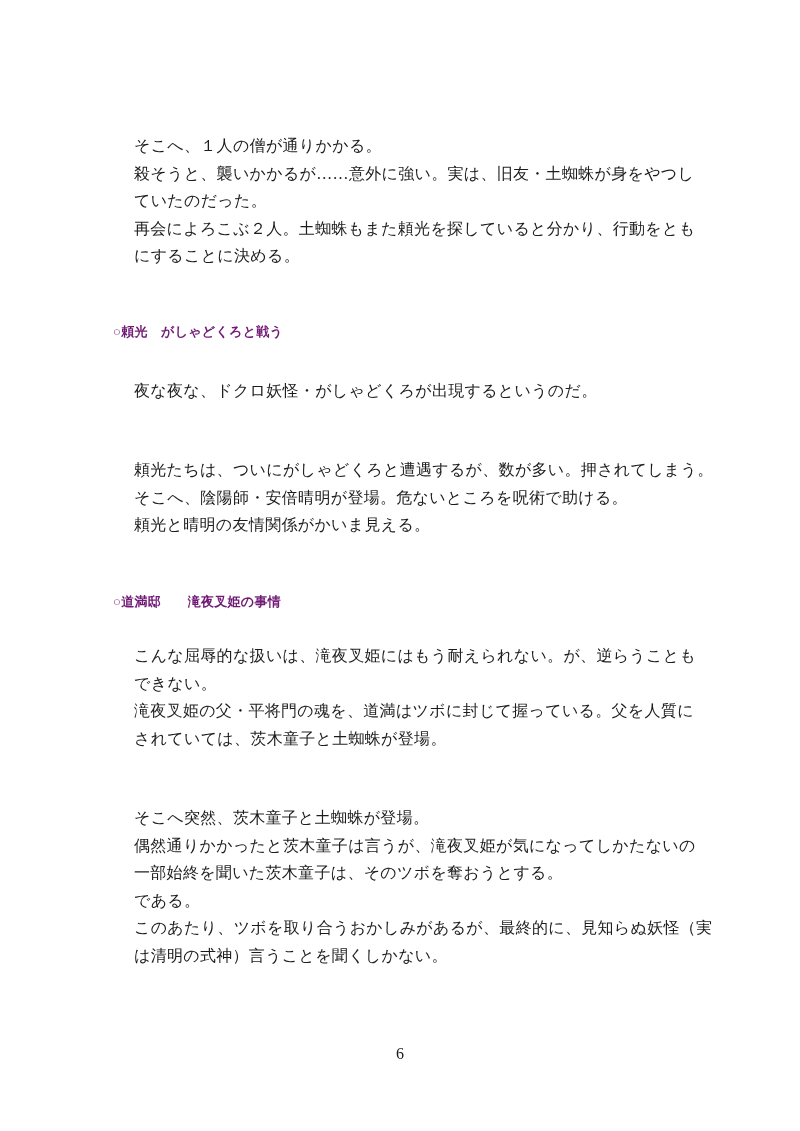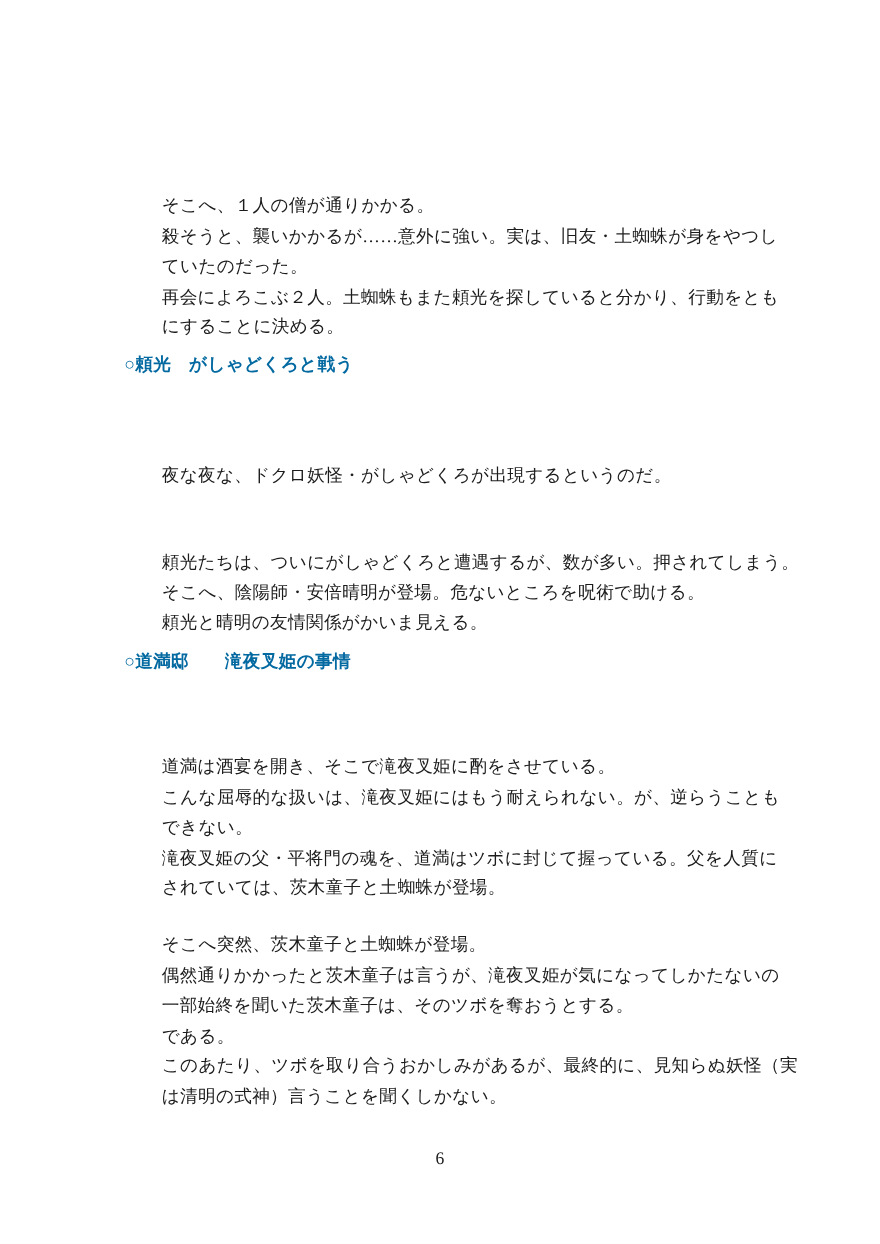--- a/index.html
+++ b/index.html
@@ -11,41 +11,40 @@
     position: relative;
     width: 800px;
     height: 1131px;
     background: #ffffff;
     overflow: hidden;
     font-family: "Liberation Serif", "DejaVu Serif", serif;
     color: #1c1c1c;
   }
   .block {
     position: absolute;
-    left: 147px;
+    left: 134px;
     width: 570px;
-    margin-top: 42px;
   }
   .para .line {
     font-size: 16px;
     line-height: 27.5px;
     height: 27.5px;
     white-space: pre;
     letter-spacing: 0.3px;
   }
   .heading {
     position: absolute;
     left: 113px;
     width: 600px;
     margin: 0;
     font-family: "Liberation Sans", "DejaVu Sans", sans-serif;
     font-weight: bold;
-    font-size: 16px;
+    font-size: 13px;
     line-height: 27.5px;
-    color: #0369a1;
+    color: #701a75;
     white-space: pre;
     letter-spacing: 0.3px;
   }
   .page-number {
     position: absolute;
     top: 1040px;
     left: 0;
     width: 800px;
     text-align: center;
     font-size: 16px;
@@ -74,21 +73,20 @@
 
   <div class="block para" style="top:456px">
     <div class="line">頼光たちは、ついにがしゃどくろと遭遇するが、数が多い。押されてしまう。</div>
     <div class="line">そこへ、陰陽師・安倍晴明が登場。危ないところを呪術で助ける。</div>
     <div class="line">頼光と晴明の友情関係がかいま見える。</div>
   </div>
 
   <h2 class="heading" style="top:588px">○道満邸　　滝夜叉姫の事情</h2>
 
   <div class="block para" style="top:642px">
-    <div class="line">道満は酒宴を開き、そこで滝夜叉姫に酌をさせている。</div>
     <div class="line">こんな屈辱的な扱いは、滝夜叉姫にはもう耐えられない。が、逆らうことも</div>
     <div class="line">できない。</div>
     <div class="line">滝夜叉姫の父・平将門の魂を、道満はツボに封じて握っている。父を人質に</div>
     <div class="line">されていては、茨木童子と土蜘蛛が登場。</div>
   </div>
 
   <div class="block para" style="top:804px">
     <div class="line">そこへ突然、茨木童子と土蜘蛛が登場。</div>
     <div class="line">偶然通りかかったと茨木童子は言うが、滝夜叉姫が気になってしかたないの</div>
     <div class="line">一部始終を聞いた茨木童子は、そのツボを奪おうとする。</div>

